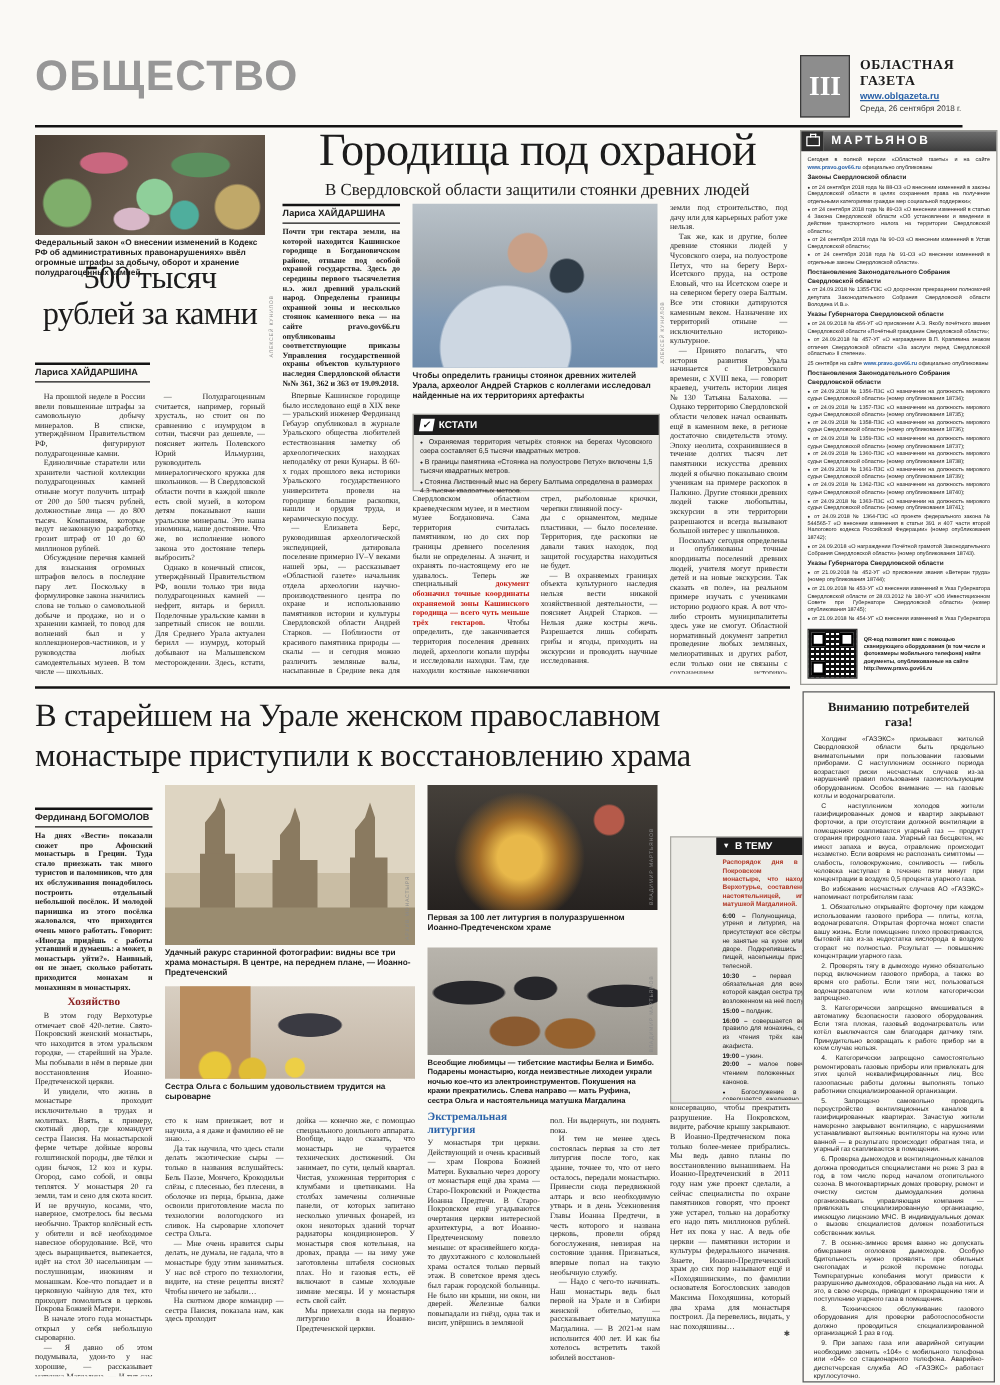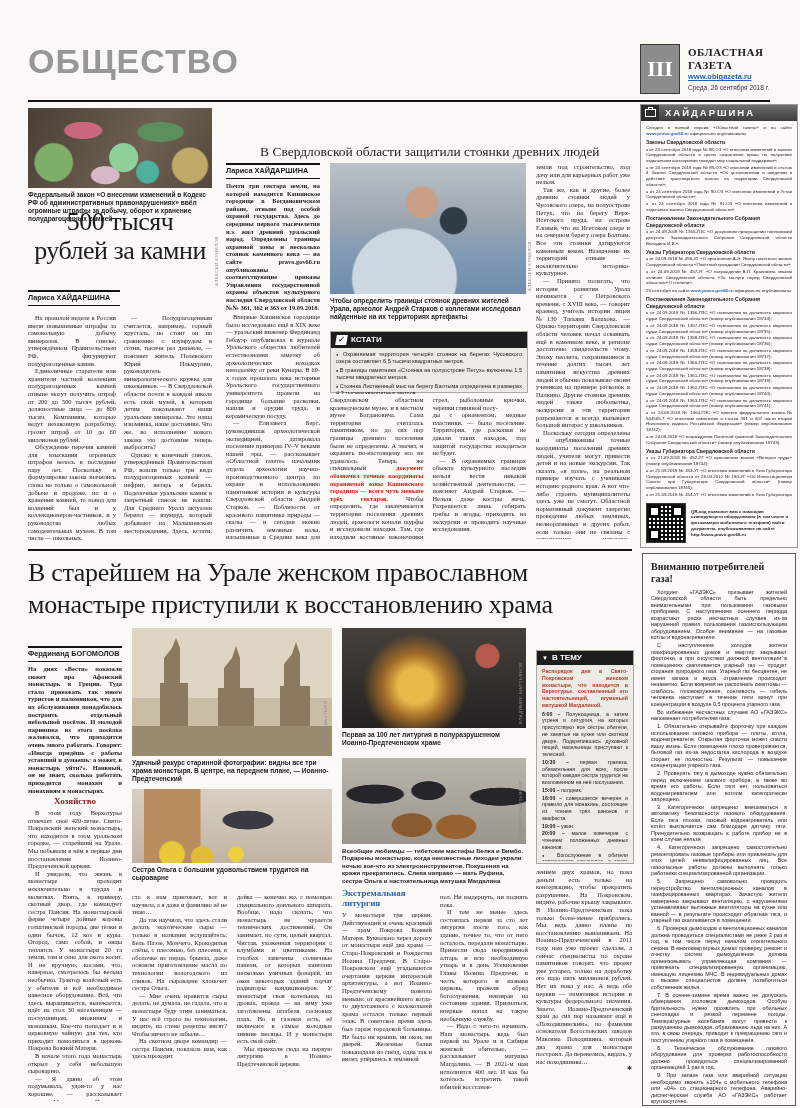--- a/index.html
+++ b/index.html
@@ -113,21 +113,21 @@
   .qr-cap{font:bold 4.4px/1.3 "Liberation Sans",sans-serif;text-align:left;}
 
   
   .stones-title{font:26px/1.1 "Liberation Serif",serif;letter-spacing:-0.5px;}
   .main-title{font:37px/1.05 "Liberation Serif",serif;text-align:center;letter-spacing:-0.5px;}
   .main-sub{font:13.5px/1.15 "Liberation Serif",serif;}
   .mon-title{font:26px/1.22 "Liberation Serif",serif;letter-spacing:-0.3px;}
 
   
   .gas{border:1.5px solid #5a5a5a;background:#fbfaf6;padding:7px 8px;overflow:hidden;}
-  .gas-title{font:bold 10px/1.2 "Liberation Serif",serif;margin:0 0 4px;}
+  .gas-title{font:bold 10px/1.2 "Liberation Serif",serif;text-align:center;margin:0 0 4px;}
   .gas-body{font:5.4px/1.2 "Liberation Sans",sans-serif;text-align:justify;}
   .gas-body p{margin:0 0 1.5px;text-indent:6px;}
 </style>
 </head>
 <body>
 
 <div class="page">
 
   <div class="abs section-name" style="left:28px;top:44px;">ОБЩЕСТВО</div>
   <div class="abs pageno" style="left:640px;top:44px;">III</div>
@@ -143,20 +143,21 @@
   <div class="abs stones-title" style="left:28px;top:208px;width:184px;text-align:center;">500 тысяч рублей за камни</div>
   <div class="abs authorbox" style="left:28px;top:290px;width:92px;">Лариса ХАЙДАРШИНА</div>
   <div class="abs body stones-flow" style="left:28px;top:314px;width:184px;height:232px;column-count:2;column-gap:8px;">
       <p class="para">На прошлой неделе в России ввели повышенные штрафы за самовольную добычу минералов. В списке, утверждённом Правительством РФ, фигурируют полудрагоценные камни.</p>
       <p class="para">Единоличные старатели или хранители частной коллекции полудрагоценных камней отныне могут получить штраф от 200 до 500 тысяч рублей, должностные лица — до 800 тысяч. Компаниям, которые ведут незаконную разработку, грозит штраф от 10 до 60 миллионов рублей.</p>
       <p class="para">Обсуждение перечня камней для взыскания огромных штрафов велось в последние пару лет. Поскольку в формулировке закона значились слова не только о самовольной добыче и продаже, но и о хранении камней, то повод для волнений был и у коллекционеров-частников, и у руководства любых самодеятельных музеев. В том числе — школьных.</p>
       <p class="para">— Полудрагоценным считается, например, горный хрусталь, но стоит он по сравнению с изумрудом в сотни, тысячи раз дешевле, — поясняет житель Полевского Юрий Ильмурзин, руководитель минералогического кружка для школьников. — В Свердловской области почти в каждой школе есть свой музей, в котором детям показывают наши уральские минералы. Это наша изюминка, наше достояние. Что же, во исполнение нового закона это достояние теперь выбросить?</p>
       <p class="para">Однако в конечный список, утверждённый Правительством РФ, вошли только три вида полудрагоценных камней — нефрит, янтарь и берилл. Поделочные уральские камни в запретный список не вошли. Для Среднего Урала актуален берилл — изумруд, который добывают на Малышевском месторождении. Здесь, кстати, и территория, и добыча находятся под охраной.</p>
     </div>
 
+  <div class="abs main-title" style="left:228px;top:102px;width:404px;">Городища под охраной</div>
   <div class="abs main-sub" style="left:232px;top:144px;width:400px;margin-left:28px;">В Свердловской области защитили стоянки древних людей</div>
 
   <div class="abs vcred" style="left:215px;top:166px;height:120px;">АЛЕКСЕЙ КУНИЛОВ</div>
 
   <div class="abs" style="left:226px;top:163px;width:94px;">
     <div class="authorbox">Лариса ХАЙДАРШИНА</div>
     <div class="body" style="height:360px;margin-top:3px;">
       <p class="para lead">Почти три гектара земли, на которой находится Кашинское городище в Богдановичском районе, отныне под особой охраной государства. Здесь до середины первого тысячелетия н.э. жил древний уральский народ. Определены границы охранной зоны и несколько стоянок каменного века — на сайте pravo.gov66.ru опубликованы соответствующие приказы Управления государственной охраны объектов культурного наследия Свердловской области №№ 361, 362 и 363 от 19.09.2018.</p>
       <div>
           <p class="para">Впервые Кашинское городище было исследовано ещё в XIX веке — уральский инженер Фердинанд Гебауэр опубликовал в журнале Уральского общества любителей естествознания заметку об археологических находках неподалёку от реки Кунары. В 60-х годах прошлого века историки Уральского государственного университета провели на городище большие раскопки, нашли и орудия труда, и керамическую посуду.</p>
@@ -197,21 +198,21 @@
         <p class="para">Поскольку сегодня определены и опубликованы точные координаты поселений древних людей, учителя могут привести детей и на новые экскурсии. Так сказать «в поле», на реальном примере изучать с учениками историю родного края. А вот что-либо строить муниципалитеты здесь уже не смогут. Областной нормативный документ запретил проведение любых земляных, мелиоративных и других работ, если только они не связаны с сохранением историко-градостроительной или природной среды объектов.</p>
       </div>
 
   </div>
 
   <div class="abs docs" style="left:640px;top:104px;width:156px;height:442px;">
     <div class="docs-head">
       <div class="docs-ic">
           <span class="brief"></span>
         </div>
-      <div class="docs-ttl">ХАЙДАРШИНА</div>
+      <div class="docs-ttl">МАРТЬЯНОВ</div>
     </div>
     <div class="docs-body" style="height:372px;">
       <p class="doc-intro"><span>Сегодня в полной версии «Областной газеты» и на сайте </span><span class="doc-link">www.pravo.gov66.ru</span><span> официально опубликованы</span></p>
       <div class="doc-head">Законы Свердловской области</div>
       <div>
           <p class="doc-item">от 24 сентября 2018 года № 88-ОЗ «О внесении изменений в законы Свердловской области в целях сохранения права на получение отдельными категориями граждан мер социальной поддержки»;</p>
           <p class="doc-item">от 24 сентября 2018 года № 89-ОЗ «О внесении изменений в статью 4 Закона Свердловской области «Об установлении и введении в действие транспортного налога на территории Свердловской области»;</p>
           <p class="doc-item">от 24 сентября 2018 года № 90-ОЗ «О внесении изменений в Устав Свердловской области»;</p>
           <p class="doc-item">от 24 сентября 2018 года № 91-ОЗ «О внесении изменений в отдельные законы Свердловской области».</p>
         </div>
@@ -329,21 +330,21 @@
         <p class="para">— Надо с чего-то начинать. Наш монастырь ведь был первой на Урале и в Сибири женской обителью, — рассказывает матушка Магдалина. — В 2021-м нам исполнится 400 лет. И как бы хотелось встретить такой юбилей восстанов-</p>
       </div>
   </div>
   <div class="abs body contcol" style="left:536px;top:868px;width:96px;height:238px;">
     <div>
         <p class="para">лением двух храмов, но пока деньги есть только на консервацию, чтобы прекратить разрушение. На Покровском, видите, рабочие крышу закрывают. В Иоанно-Предтеченском пока только более-менее прибрались. Мы ведь давно планы по восстановлению вынашиваем. На Иоанно-Предтеченский в 2011 году нам уже проект сделали, а сейчас специалисты по охране памятников говорят, что проект уже устарел, только на доработку его надо пять миллионов рублей. Нет их пока у нас. А ведь обе церкви — памятники истории и культуры федерального значения. Знаете, Иоанно-Предтеченский храм до сих пор называют ещё и «Походяшинским», по фамилии основателя Богословских заводов Максима Походяшина, который два храма для монастыря построил. Да перевелись, видать, у нас походяшины…</p>
       </div>
     <span class="endmark">✱</span>
   </div>
 
-  <div class="abs graybox" style="left:536px;top:650px;width:96px;height:212px;">
+  <div class="abs graybox" style="left:536px;top:669px;width:96px;height:212px;padding-left:36px;">
     <div class="boxhead">
       <span class="vt-tri">▼</span>
       <span>В ТЕМУ</span>
     </div>
     <div class="boxbody" style="height:190px;font-size:5.2px;">
       <p class="vt-intro">Распорядок дня в Свято-Покровском женском монастыре, что находится в Верхотурье, составленный его настоятельницей, игуменьей матушкой Магдалиной.</p>
       <div>
           <p class="sched"><b>6:00 –</b> <span>Полунощница, а затем утреня и литургия, на которых присутствуют все сёстры обители, не занятые на кухне или скотном дворе. Подкрепившись духовной пищей, насельницы приступают к телесной.</span></p>
           <p class="sched"><b>10:30 –</b> <span>первая трапеза, обязательная для всех, после которой каждая сестра трудится на возложенном на неё послушании.</span></p>
           <p class="sched"><b>15:00 –</b> <span>полдник.</span></p>

